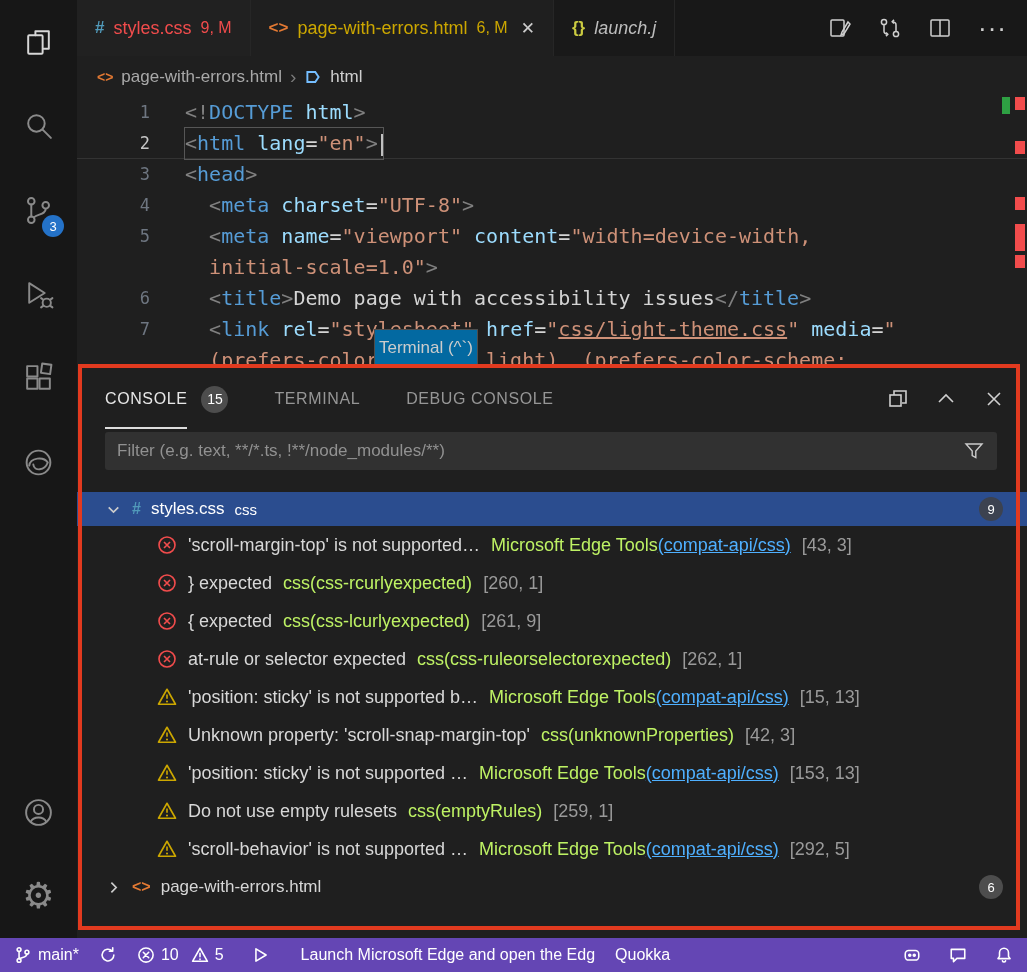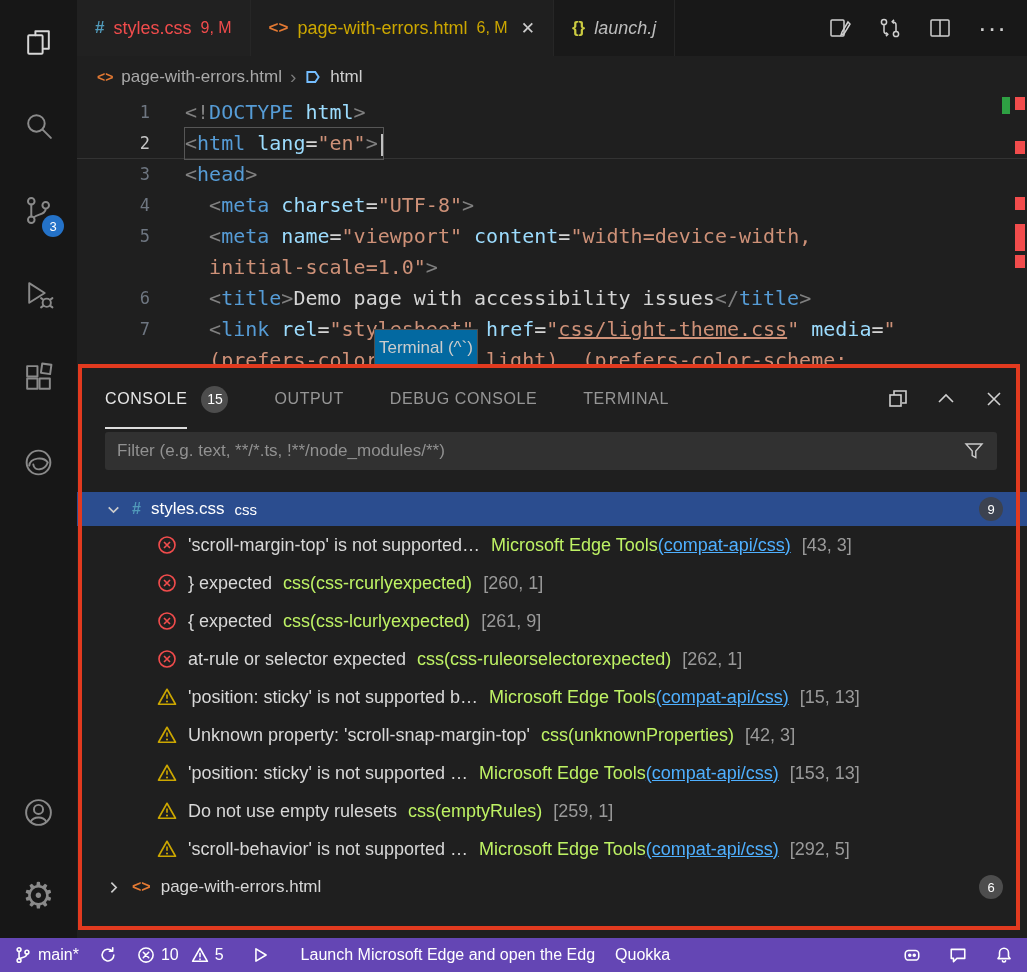--- a/index.html
+++ b/index.html
@@ -277,27 +277,24 @@
   <span>Terminal (^`)</span>
 </div>
 
 <div class="panel">
   <div class="panel-header">
     <div class="panel-tab active">
       <span class="ptab-label">CONSOLE</span>
       <span class="ptab-badge">15</span>
     </div>
     <div class="panel-tab">
-      <span class="ptab-label">OUTPUT</span>
+      <span class="ptab-label">TERMINAL</span>
     </div>
     <div class="panel-tab">
       <span class="ptab-label">DEBUG CONSOLE</span>
-    </div>
-    <div class="panel-tab">
-      <span class="ptab-label">TERMINAL</span>
     </div>
     <div class="panel-actions">
       <span>
           <svg viewBox="0 0 22 22">
             <rect x="3" y="7" width="11" height="11"></rect>
             <path d="M7 7 V3 h12 v12 h-4"></path>
           </svg>
         </span>
       <span>
           <svg viewBox="0 0 22 22">

